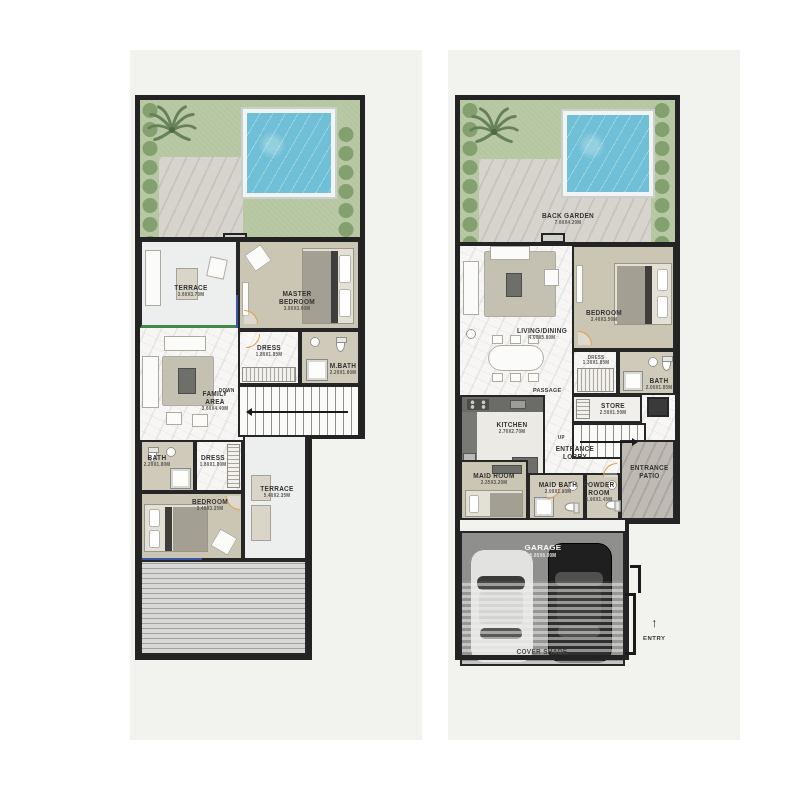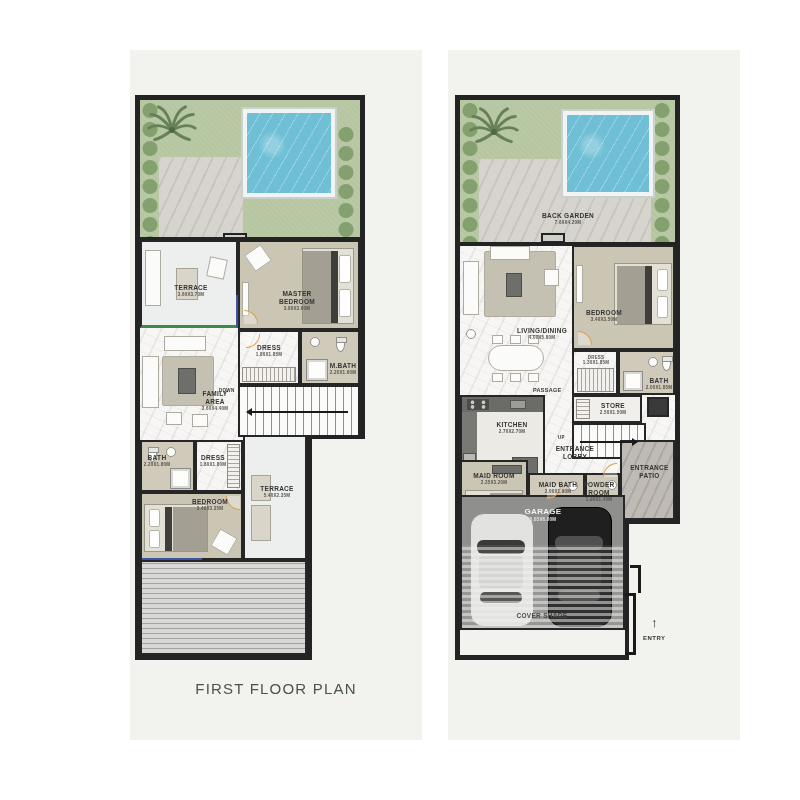--- a/index.html
+++ b/index.html
@@ -206,21 +206,20 @@
 
       <div class="wall" style="left:0;top:0;width:230px;height:5px;"></div>
       <div class="wall" style="left:0;top:0;width:5px;height:565px;"></div>
       <div class="wall" style="left:225px;top:0;width:5px;height:342px;"></div>
       <div class="wall" style="left:177px;top:340px;width:53px;height:4px;"></div>
       <div class="wall" style="left:172px;top:340px;width:5px;height:225px;"></div>
       <div class="wall" style="left:0;top:560px;width:177px;height:5px;"></div>
       <div class="wall" style="left:5px;top:142px;width:220px;height:4px;"></div>
       <div class="outside" style="left:177px;top:344px;width:53px;height:221px;"></div>
     </div>
-    <div class="plan-title">FIRST FLOOR PLAN</div>
   </div>
 
   <div class="panel" style="left:448px;">
     <div class="plan" style="left:7px;top:45px;width:225px;height:565px;">
 
       <div class="abs marble" style="left:5px;top:150px;width:215px;height:275px;"></div>
 
       <div class="abs grass" style="left:5px;top:5px;width:215px;height:145px;">
         <div class="abs stone" style="left:19px;top:59px;width:172px;height:84px;"></div>
         <div class="abs bushes" style="left:1px;top:1px;width:18px;height:142px;"></div>
@@ -364,21 +363,21 @@
 
       <div class="room bathf" style="left:130px;top:378px;width:35px;height:47px;">
         <div class="f toilet" style="left:20px;top:24px;transform:rotate(90deg);"></div>
         <div class="f sink" style="left:20px;top:5px;"></div>
         <div class="rlabel" style="left:1px;top:6px;width:22px;">
           <span class="rname">POWDER ROOM</span>
           <span class="rdims">1.90X1.45M</span>
         </div>
       </div>
 
-      <div class="room garage" style="left:5px;top:400px;width:165px;height:135px;">
+      <div class="room garage" style="left:5px;top:436px;width:165px;height:135px;">
 
         <div class="car" style="left:8px;top:16px;width:62px;height:112px;background:#e2e2e0;border:1px solid #8f8f8d;">
           <div class="f" style="left:6px;top:26px;width:48px;height:14px;background:#3a3a38;border-radius:6px;"></div>
           <div class="f" style="left:8px;top:42px;width:44px;height:32px;background:#d2d2d0;border-radius:4px;"></div>
           <div class="f" style="left:9px;top:78px;width:42px;height:11px;background:#4a4a48;border-radius:5px;"></div>
         </div>
 
         <div class="car" style="left:86px;top:10px;width:62px;height:118px;background:#1f1f1f;border:1px solid #000;">
           <div class="f" style="left:6px;top:28px;width:48px;height:14px;background:#50504e;border-radius:6px;"></div>
           <div class="f" style="left:8px;top:44px;width:44px;height:34px;background:#2e2e2c;border-radius:4px;"></div>

